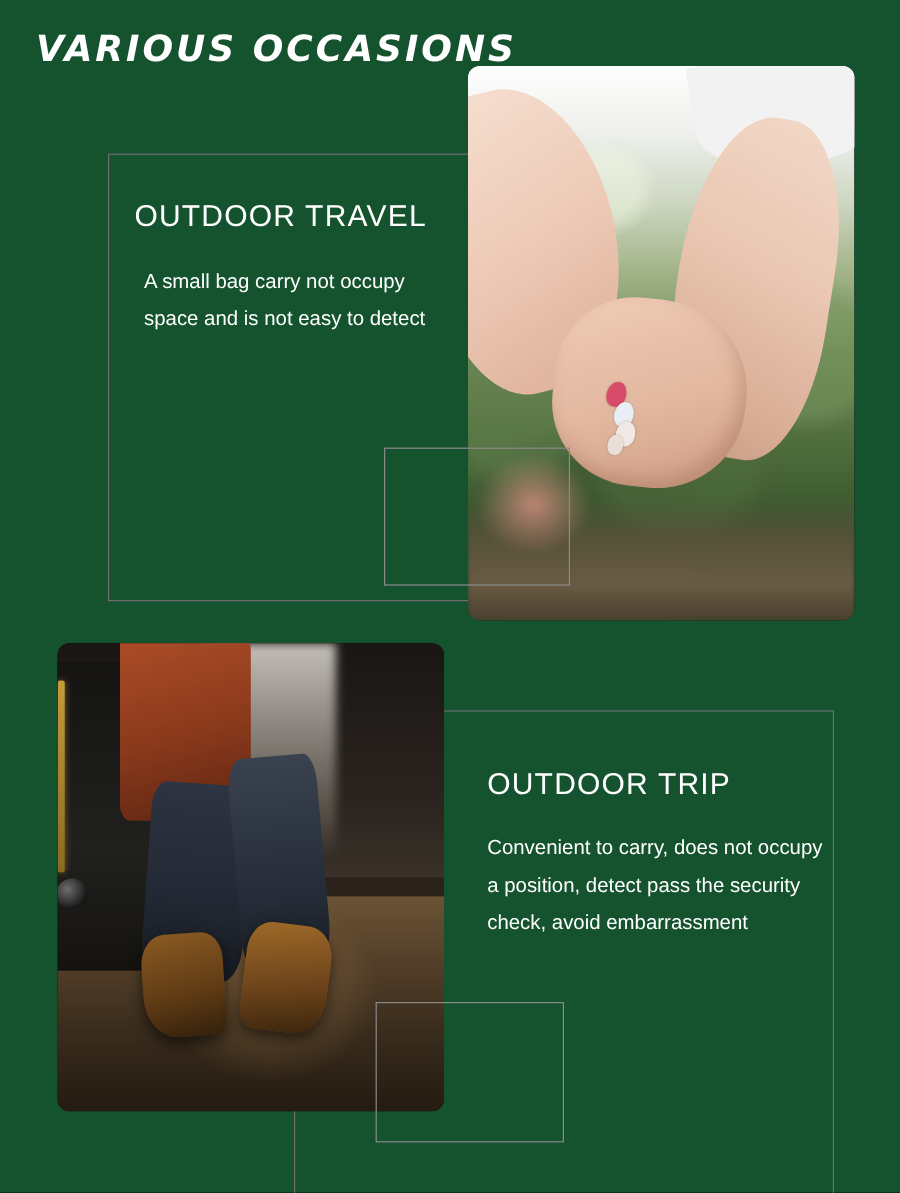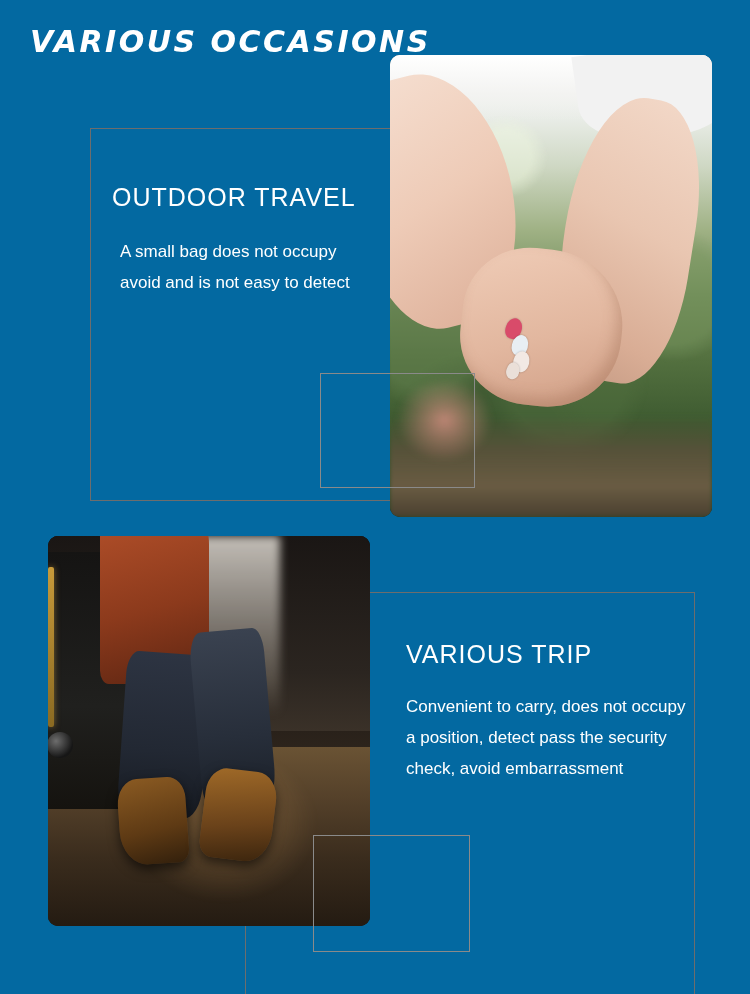--- a/index.html
+++ b/index.html
@@ -12,21 +12,21 @@
     height: 994px;
     position: relative;
     overflow: hidden;
     font-family: "Liberation Sans", sans-serif;
     color: #ffffff;
   }
 
   .page {
     position: absolute;
     inset: 0;
-    background: #0369a1;
+    background: #14532d;
   }
 
   
   .heading {
     position: absolute;
     left: 30px;
     top: 24px;
     width: 480px;
   }
   .heading .line {
@@ -170,21 +170,20 @@
     top: 116px;
     width: 270px;
     z-index: 6;
   }
   .s1-title {
     font-size: 25px;
     letter-spacing: 1px;
     color: #ffffff;
     margin-bottom: 24px;
     font-family: "Liberation Sans", sans-serif;
-    margin-top: 17px;
   }
   .s1-desc {
     font-size: 17px;
     line-height: 31px;
     color: #ffffff;
     padding-left: 8px;
     width: 240px;
   }
 
   
@@ -354,21 +353,21 @@
         <div class="nail n2"></div>
         <div class="nail n3"></div>
         <div class="nail n4"></div>
       </div>
     </div>
 
     <div class="s1-smallframe"></div>
 
     <div class="s1-textblock">
       <div class="s1-title">OUTDOOR TRAVEL</div>
-      <div class="s1-desc">A small bag does not occupy avoid and is not easy to detect</div>
+      <div class="s1-desc">A small bag carry not occupy space and is not easy to detect</div>
     </div>
   </div>
 
   <div class="section2">
 
     <div class="s2-frame-box"></div>
 
     <div class="s2-photo">
       <div class="photo2-bg"></div>
       <div class="photo2-wall"></div>
@@ -382,18 +381,18 @@
       <div class="photo2-coat"></div>
       <div class="photo2-jeans"></div>
       <div class="photo2-jeans2"></div>
       <div class="photo2-boot-a"></div>
       <div class="photo2-boot-b"></div>
     </div>
 
     <div class="s2-smallframe"></div>
 
     <div class="s2-textblock">
-      <div class="s2-title">VARIOUS TRIP</div>
+      <div class="s2-title">OUTDOOR TRIP</div>
       <div class="s2-desc">Convenient to carry, does not occupy a position, detect pass the security check, avoid embarrassment</div>
     </div>
   </div>
 
 </div>
 
 </body></html>

